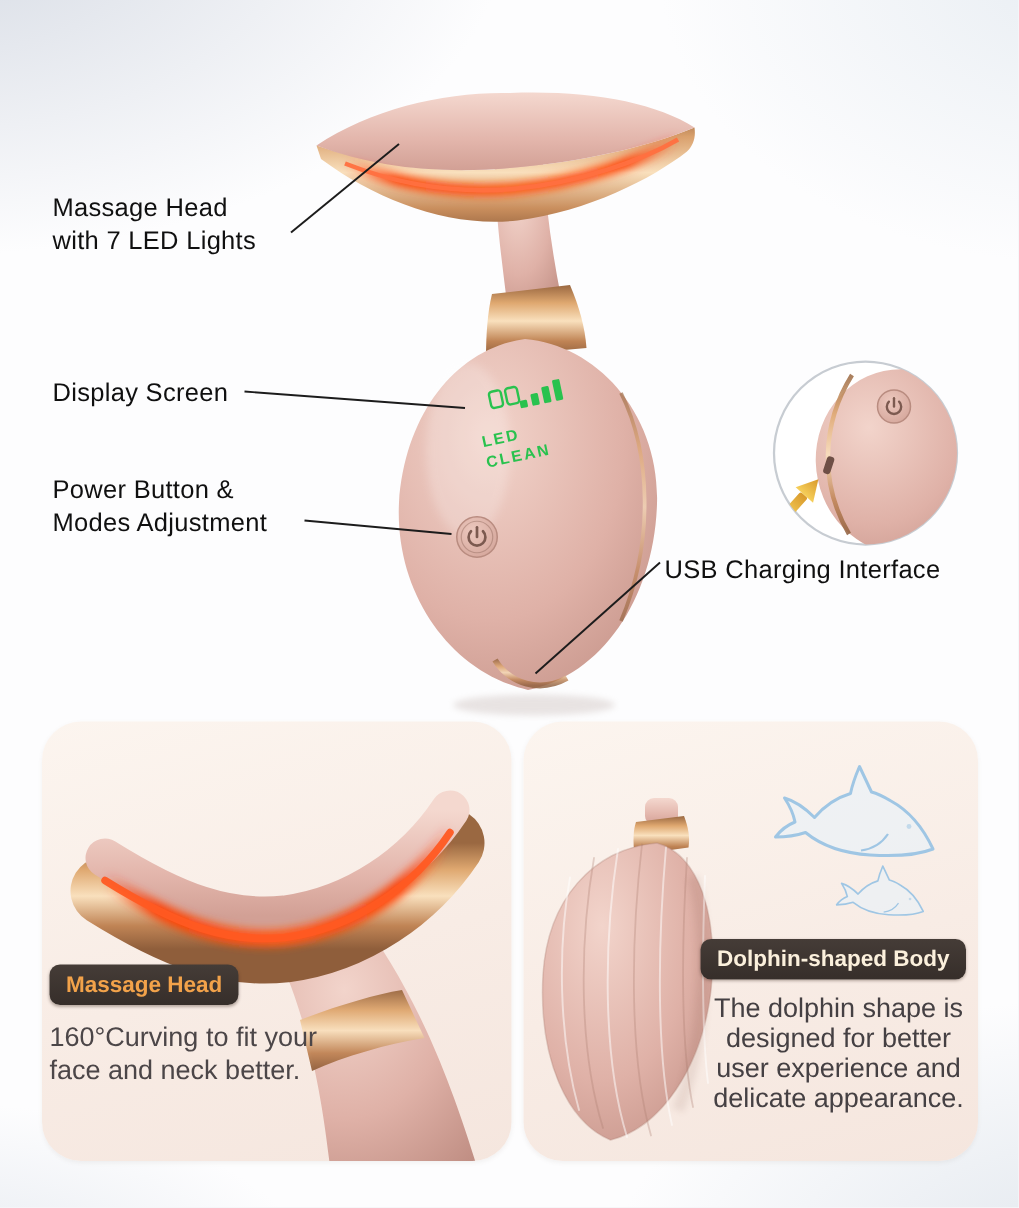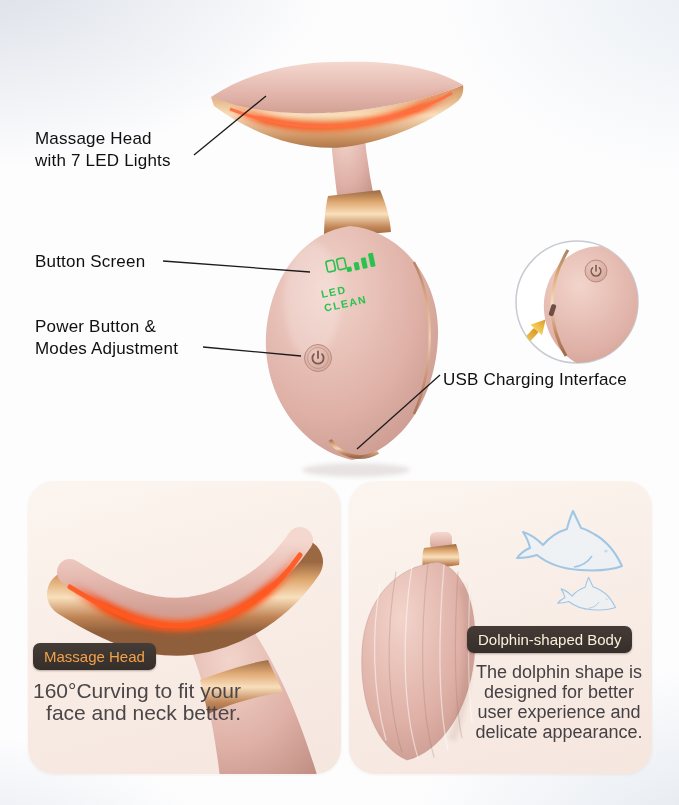--- a/index.html
+++ b/index.html
@@ -22,28 +22,28 @@
   #card-dolphin-body{left:349px;top:481px;width:303px;height:293px;}
   #art{position:absolute;left:0;top:0;z-index:2;pointer-events:none;}
   .txt{position:absolute;z-index:3;color:#101010;}
   .callout{font-size:17px;line-height:22px;letter-spacing:.2px;white-space:pre-line;}
   #callout-massage-head{left:35px;top:128px;}
   #callout-display{left:35px;top:251px;}
   #callout-power{left:35px;top:316px;}
   #callout-usb{left:443px;top:369px;}
   .badge{
     position:absolute;z-index:3;display:inline-block;
-    padding:5px 11px;border-radius:7px;font-size:15px;font-weight:normal;
+    padding:5px 11px;border-radius:7px;font-size:15px;font-weight:bold;
     background:linear-gradient(180deg,#453c37,#362e2a);
     box-shadow:0 1px 2px rgba(60,40,30,.35);
   }
   #badge-massage-head{left:33px;top:643px;color:#f2a24a;}
   #badge-dolphin-body{left:467px;top:626px;color:#fbf0dc;}
   .desc{white-space:pre-line;}
-  #desc-massage-head{left:33px;top:680px;font-size:21px;line-height:22px;color:#4c4648;text-align:right;}
+  #desc-massage-head{left:33px;top:680px;font-size:18px;line-height:22px;color:#4c4648;}
   #desc-dolphin-body{left:473px;top:662px;width:172px;text-align:center;font-size:18px;line-height:20px;color:#454043;}
 </style>
 </head>
 <body>
 
 <div id="stage">
 
   <div class="card" id="card-massage-head"></div>
   <div class="card" id="card-dolphin-body"></div>
 
@@ -219,21 +219,21 @@
           <path d="M 458 572 C 454 634 454 700 462 738" stroke="#aa7a6e" stroke-width="1.2" opacity="0.3"></path>
           <path d="M 470 584 C 468 634 468 690 472 722" stroke="#ffffff" stroke-width="1.3" opacity="0.5"></path>
         </g>
         <path d="M 462 585 C 472 620 472 690 452 740" stroke="#8c5f53" stroke-width="8" fill="none" opacity="0.12" filter="url(#soft)"></path>
       </g>
     </g>
   </svg>
 
   <div class="txt callout" id="callout-massage-head">Massage Head
 with 7 LED Lights</div>
-  <div class="txt callout" id="callout-display">Button Screen</div>
+  <div class="txt callout" id="callout-display">Display Screen</div>
   <div class="txt callout" id="callout-power">Power Button &amp;
 Modes Adjustment</div>
   <div class="txt callout" id="callout-usb">USB Charging Interface</div>
 
   <div class="badge" id="badge-massage-head">Massage Head</div>
   <div class="txt desc" id="desc-massage-head">160°Curving to fit your
 face and neck better.</div>
 
   <div class="badge" id="badge-dolphin-body">Dolphin-shaped Body</div>
   <div class="txt desc" id="desc-dolphin-body">The dolphin shape is

